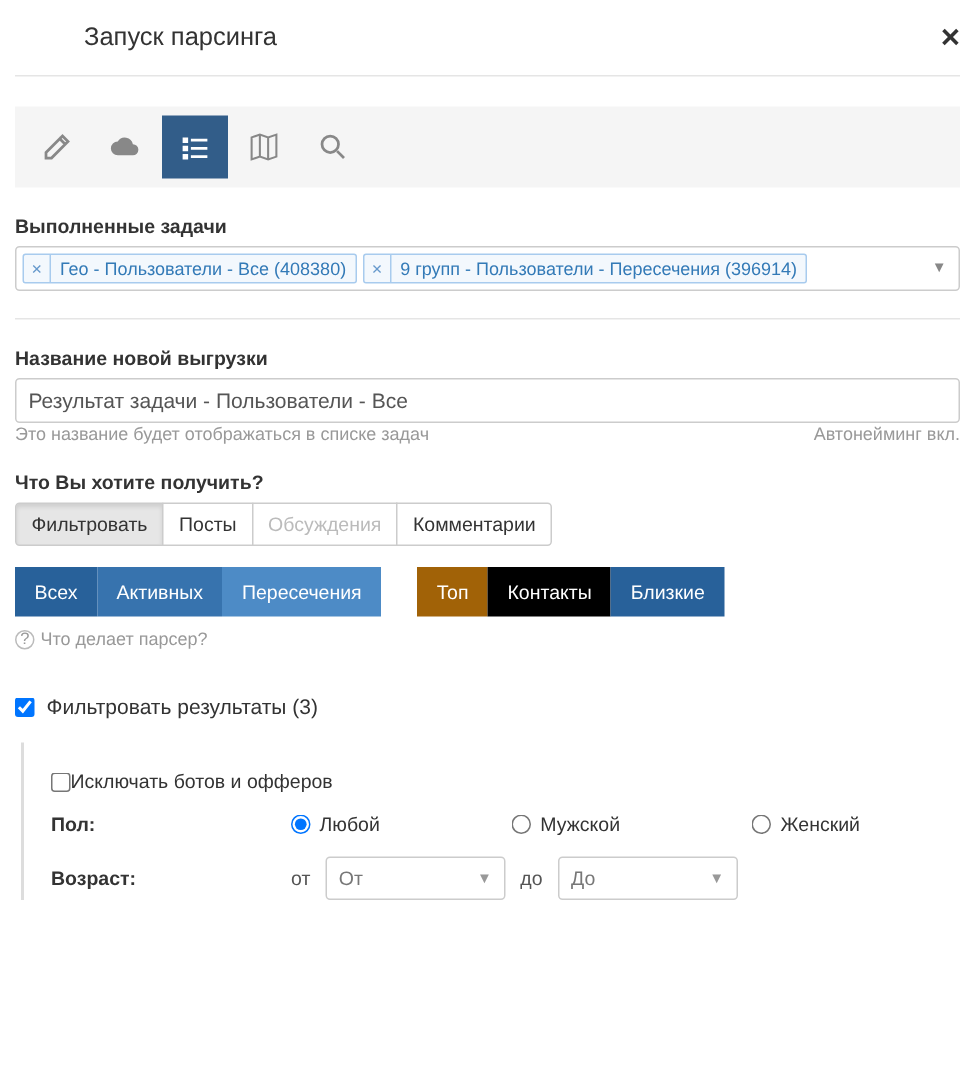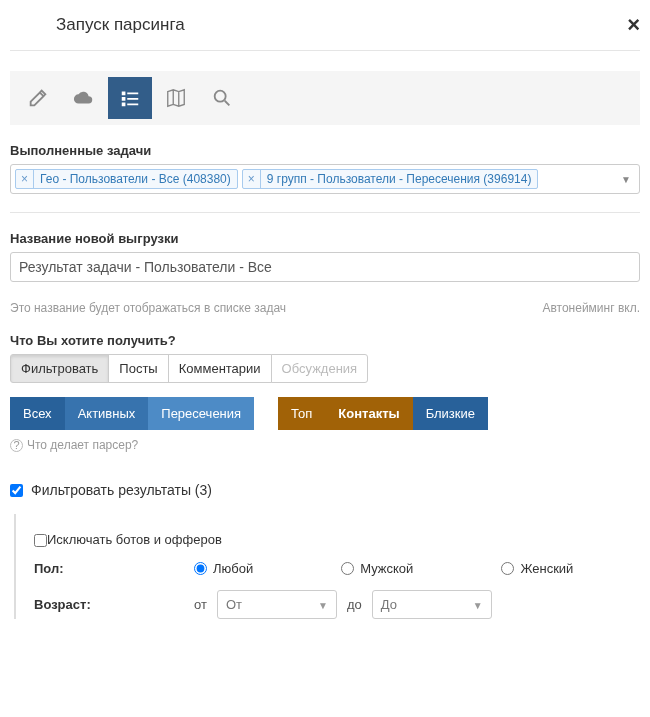--- a/index.html
+++ b/index.html
@@ -81,21 +81,21 @@
     border-radius: 3px;
     padding: 6px 8px;
     font-size: 14px;
     color: #555;
   }
   .helper-row {
     display: flex;
     justify-content: space-between;
     font-size: 12px;
     color: #999;
-    margin-top: 19px;
+    margin-top: 0;
   }
   .btn-row { display: flex; }
   .seg-btn {
     border: 1px solid #ccc;
     background: #fff;
     padding: 6px 10px;
     font-size: 13px;
     cursor: pointer;
     margin-left: -1px;
   }
@@ -108,21 +108,21 @@
     color: #fff;
     padding: 9px 13px;
     font-size: 13px;
     cursor: pointer;
     border: none;
   }
   .b1 { background: #28619a; }
   .b2 { background: #3773ae; }
   .b3 { background: #4d8bc6; }
   .b4 { background: #a16207; margin-left: 24px; }
-  .b5 { background: #a16207; font-weight: bold; }
+  .b5 { background: #000000; }
   .b6 { background: #28619a; }
   .parser-hint { margin-top: 8px; font-size: 12px; color: #999; display: flex; align-items: center; gap: 4px; }
   .q-circle { font-size: 11px; border: 1px solid #bbb; border-radius: 50%; width: 13px; height: 13px; display: inline-flex; align-items: center; justify-content: center; }
   .filter-check { margin-top: 30px; font-size: 14px; display: flex; align-items: center; gap: 8px; }
   .filter-panel { border-left: 2px solid #ddd; margin: 16px 0 0 4px; padding: 10px 0 0 18px; }
   .filter-row { display: flex; align-items: center; margin: 14px 0; gap: 10px; }
   .filter-label { width: 150px; font-weight: bold; font-size: 13px; }
   .radio-set { display: flex; gap: 88px; align-items: center; justify-content: space-between; }
   .radio-lbl { display: flex; align-items: center; gap: 6px; font-size: 13px; }
   .age-row { display: flex; align-items: center; gap: 10px; }
@@ -197,22 +197,22 @@
   <input class="text-input" value="Результат задачи - Пользователи - Все" style="">
   <div class="helper-row">
     <span>Это название будет отображаться в списке задач</span>
     <span>Автонейминг вкл.</span>
   </div>
 
   <div class="section-label" style="">Что Вы хотите получить?</div>
   <div class="btn-row">
     <div class="seg-btn active">Фильтровать</div>
     <div class="seg-btn">Посты</div>
+    <div class="seg-btn disabled">Обсуждения</div>
     <div class="seg-btn">Комментарии</div>
-    <div class="seg-btn disabled">Обсуждения</div>
   </div>
 
   <div class="blue-row">
     <div class="blue-btn b1">Всех</div>
     <div class="blue-btn b2">Активных</div>
     <div class="blue-btn b3">Пересечения</div>
     <div class="blue-btn b4">Топ</div>
     <div class="blue-btn b5">Контакты</div>
     <div class="blue-btn b6">Близкие</div>
   </div>

